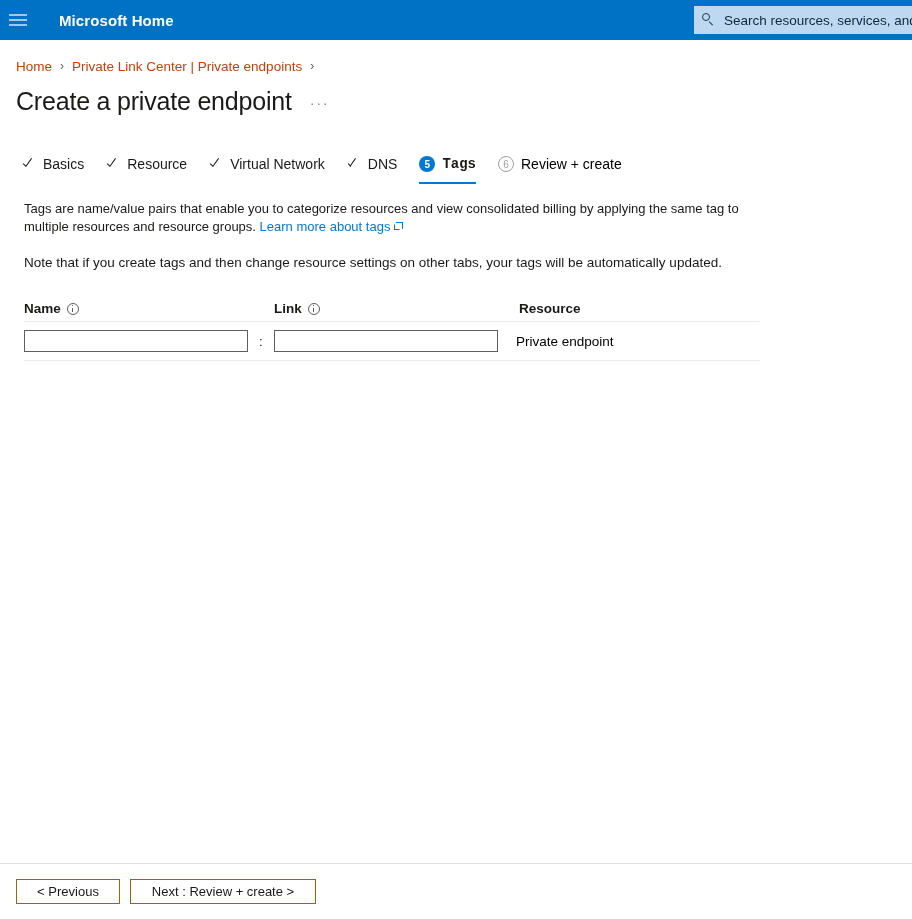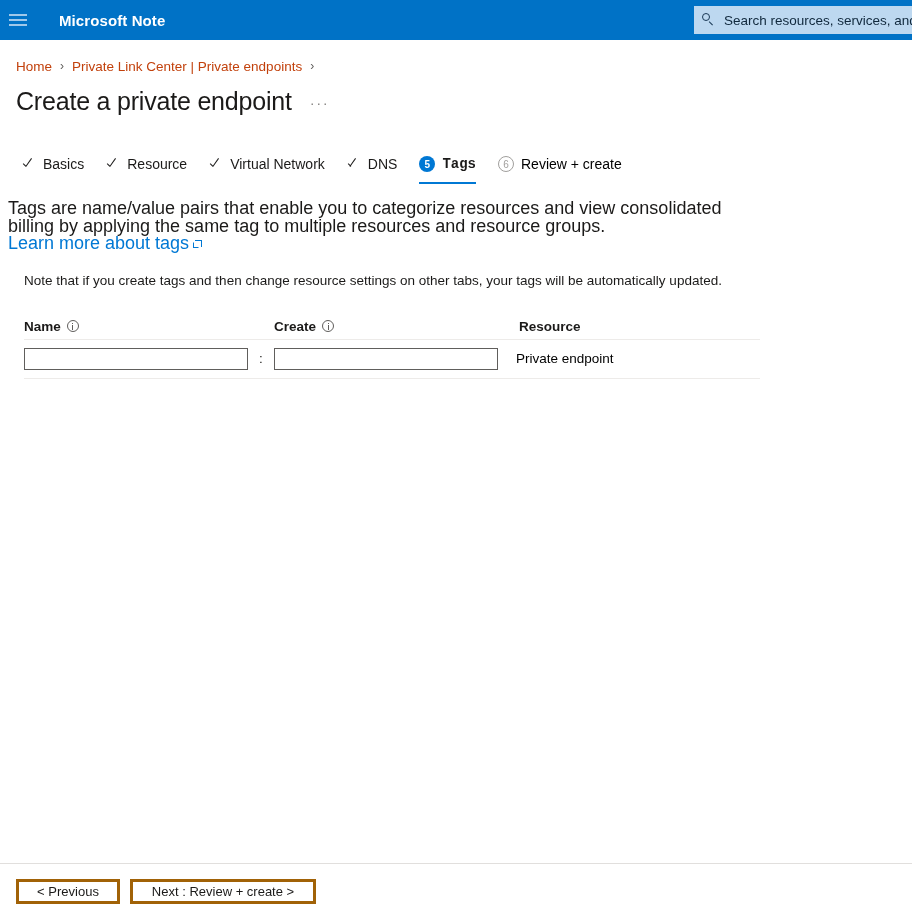--- a/index.html
+++ b/index.html
@@ -219,22 +219,22 @@
     position: absolute;
     left: 0;
     right: 0;
     bottom: -4px;
     height: 2.5px;
     background: #0078d4;
   }
 
   
   .desc {
-    margin: 20px 0 0 8px;
-    font-size: 18px;
+    margin: 20px 0 0 24px;
+    font-size: 13px;
     color: #1b1a19;
     width: 725px;
     line-height: 17.5px;
   }
   .desc-link {
     color: #0078d4;
     cursor: pointer;
     white-space: nowrap;
   }
   .ext-icon {
@@ -364,21 +364,21 @@
     width: 912px;
     height: 55px;
     border-top: 1px solid #e1dfdd;
     background: #ffffff;
     display: flex;
     align-items: center;
   }
   .btn {
     height: 25px;
     background: #ffffff;
-    border: 3px solid #a16207;
+    border: 1px solid #a16207;
     font-family: "Liberation Sans", sans-serif;
     font-size: 13px;
     color: #1b1a19;
     cursor: pointer;
     padding: 0 14px;
     border-radius: 0;
     box-sizing: border-box;
     white-space: nowrap;
   }
   .btn-prev { margin-left: 16px; width: 104px; }
@@ -386,21 +386,21 @@
 </style>
 </head>
 <body>
 
 <div class="topbar">
   <div class="hamburger">
     <span></span>
       <span></span>
       <span></span>
   </div>
-  <div class="brand">Microsoft Note</div>
+  <div class="brand">Microsoft Home</div>
   <div class="searchbox">
     <span class="search-icon"></span>
     <span class="search-text">Search resources, services, and d</span>
   </div>
 </div>
 
 <div class="breadcrumb">
   <span class="crumb-link">Home</span>
   <span class="crumb-sep">›</span>
   <span class="crumb-link">Private Link Center | Private endpoints</span>
@@ -446,21 +446,21 @@
 </div>
 <div class="desc-note">Note that if you create tags and then change resource settings on other tabs, your tags will be automatically updated.</div>
 
 <div class="tags-table">
   <div class="th-row">
     <div class="th th-name">
       <span>Name</span>
       <span class="info-icon"></span>
     </div>
     <div class="th th-value">
-      <span>Create</span>
+      <span>Link</span>
       <span class="info-icon"></span>
     </div>
     <div class="th">
       <span>Resource</span>
     </div>
   </div>
 
   <div class="tr-row">
     <input class="tag-input" type="text" value="" style="">
     <span class="colon">:</span>

